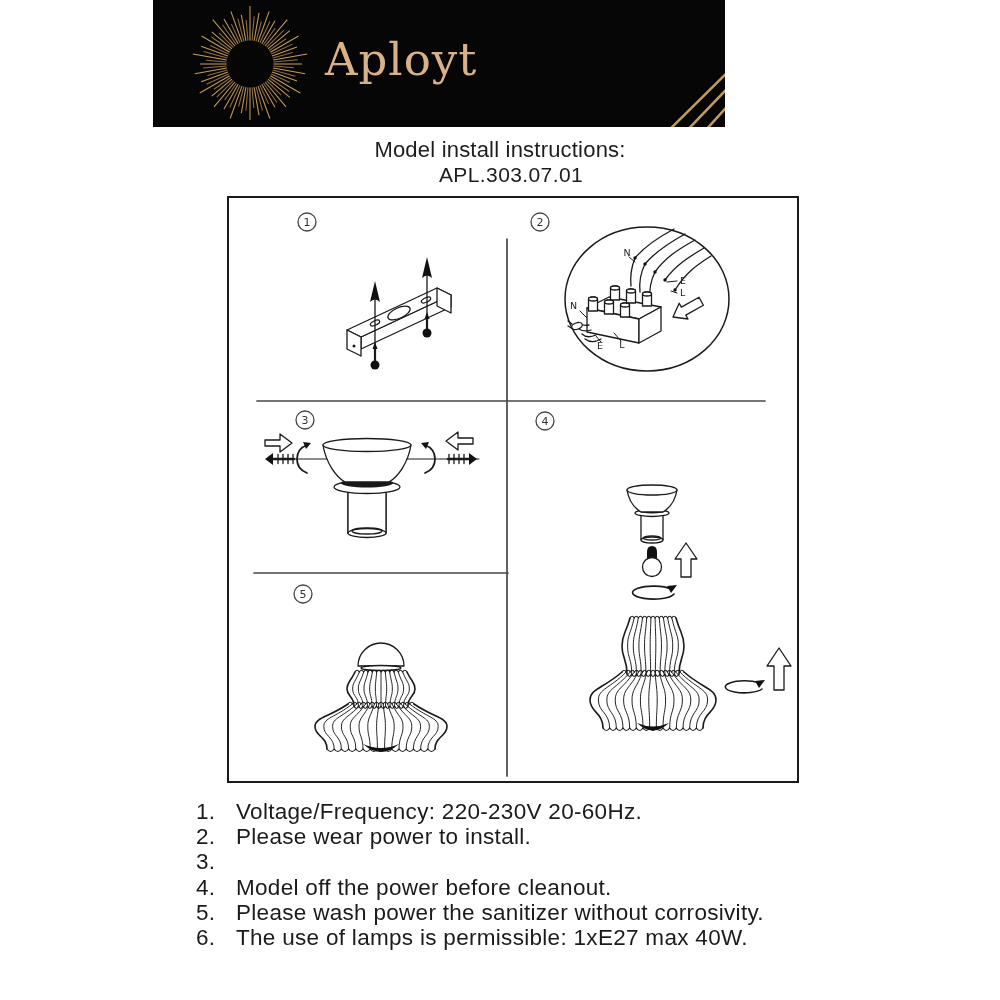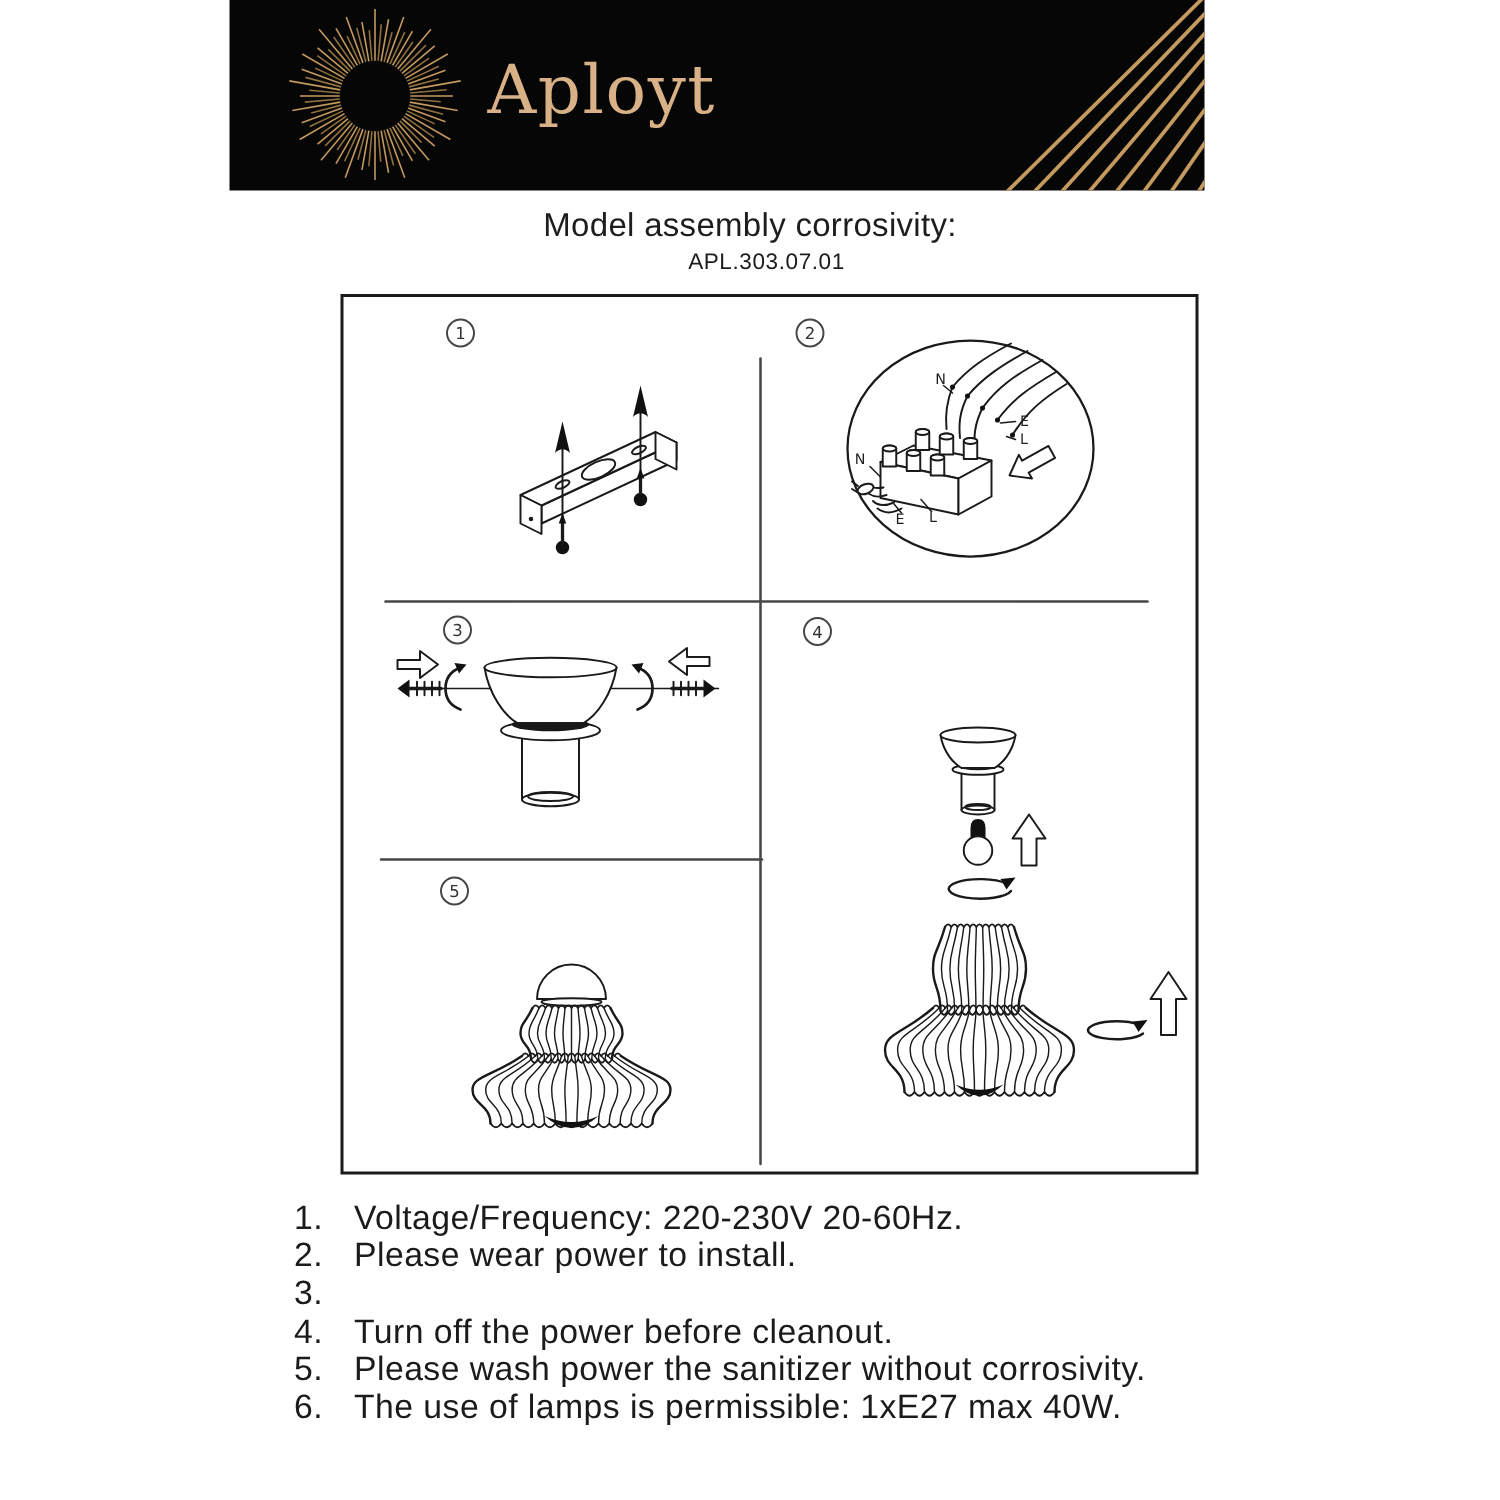--- a/index.html
+++ b/index.html
@@ -1,32 +1,32 @@
 <!DOCTYPE html>
 <html><head>
 <meta charset="utf-8">
 <style>
   html,body{margin:0;padding:0;}
   body{
     width:1000px;height:1000px;position:relative;background:#ffffff;
     font-family:"Liberation Sans",sans-serif;overflow:hidden;
   }
   .header{
-    position:absolute;left:153px;top:0;width:650px;height:127px;
+    position:absolute;left:153px;top:0;width:572px;height:127px;
     background:#070606;overflow:hidden;
   }
   .header svg{position:absolute;left:0;top:0;}
   .brand{
     position:absolute;left:172px;top:30px;
     font-family:"DejaVu Serif",serif;font-size:45px;line-height:60px;
     color:#d9b186;letter-spacing:1px;font-weight:400;
   }
   .titles{position:absolute;left:0;top:137px;width:1000px;text-align:center;color:#1d1d1d;}
   .t1{font-size:22px;line-height:25px;letter-spacing:0.2px;}
-  .t2{font-size:15px;line-height:25px;letter-spacing:0.4px;margin-left:22px;}
+  .t2{font-size:21px;line-height:25px;letter-spacing:0.4px;margin-left:22px;}
   .diagram{
     position:absolute;left:227px;top:196px;width:572px;height:587px;
     border:2px solid #1a1a1a;box-sizing:border-box;background:#fff;
   }
   .diagram svg{position:absolute;left:0;top:0;}
   .svg-lbl{font-family:"DejaVu Sans",sans-serif;font-size:9.5px;fill:#1d1d1d;}
   .badge-num{font-family:"DejaVu Sans",sans-serif;font-size:11px;fill:#333;}
   .list{position:absolute;left:196px;top:799px;width:760px;}
   .row{display:flex;font-size:22.5px;line-height:25.2px;color:#1b1b1b;letter-spacing:0.3px;}
   .row .n{width:40px;flex:none;}
@@ -122,21 +122,21 @@
         <line x1="862" y1="-212" x2="656" y2="142" stroke="#c49a5f" stroke-width="2.5"></line>
         <line x1="862" y1="-212" x2="675" y2="142" stroke="#c49a5f" stroke-width="2.5"></line>
         <line x1="862" y1="-212" x2="694" y2="142" stroke="#c49a5f" stroke-width="2.5"></line>
         <line x1="862" y1="-212" x2="713" y2="142" stroke="#c49a5f" stroke-width="2.5"></line>
       </g>
   </svg>
   <div class="brand">Aployt</div>
 </div>
 
 <div class="titles">
-  <div class="t1">Model assembly corrosivity:</div>
+  <div class="t1">Model install instructions:</div>
   <div class="t2">APL.303.07.01</div>
 </div>
 
 <div class="diagram">
   <svg width="568" height="583" viewBox="2 2 568 583">
     <g stroke="#1a1a1a" fill="none" stroke-width="1.3" stroke-linecap="round" stroke-linejoin="round">
 
       <g stroke="#474747" stroke-width="1.7">
         <line x1="280" y1="43" x2="280" y2="580"></line>
         <line x1="30" y1="205" x2="538" y2="205"></line>
@@ -433,21 +433,21 @@
   </div>
   <div class="row">
     <span class="n">2.</span>
     <span>Please wear power to install.</span>
   </div>
   <div class="row">
     <span class="n">3.</span>
   </div>
   <div class="row">
     <span class="n">4.</span>
-    <span>Turn off the power before cleanout.</span>
+    <span>Model off the power before cleanout.</span>
   </div>
   <div class="row">
     <span class="n">5.</span>
     <span>Please wash power the sanitizer without corrosivity.</span>
   </div>
   <div class="row">
     <span class="n">6.</span>
     <span>The use of lamps is permissible: 1xE27 max 40W.</span>
   </div>
 </div>

